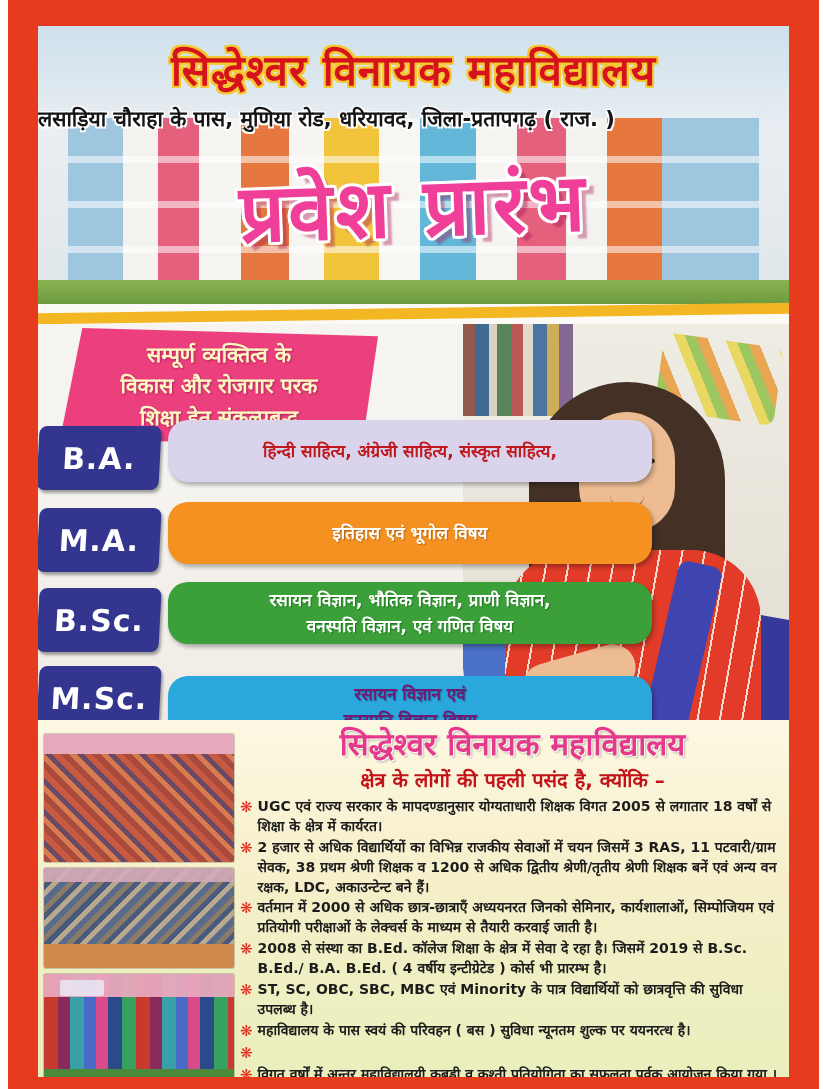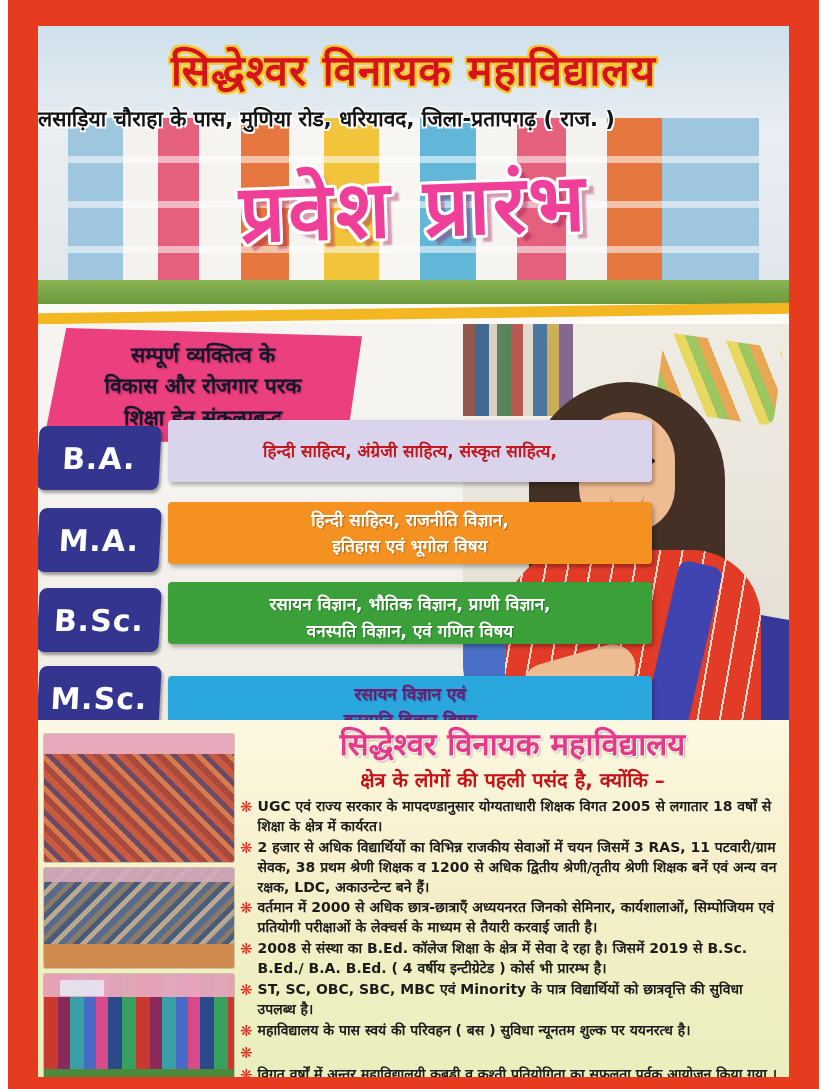--- a/index.html
+++ b/index.html
@@ -44,38 +44,38 @@
   .hair { position:absolute; top:58px; left:66px; width:196px; height:340px; background:#443025; border-radius:98px 98px 46px 46px; }
   .shirt { position:absolute; top:226px; left:42px; width:256px; height:172px; border-radius:70px 70px 0 0;
     background:repeating-linear-gradient(100deg,#e23b28 0 20px,#f6dccd 20px 22px); }
   .strap { position:absolute; top:238px; left:198px; width:44px; height:168px; background:#3f44b0; border-radius:10px; transform:rotate(13deg); }
   .arm { position:absolute; top:330px; left:58px; width:116px; height:46px; background:#eebc92; border-radius:24px; transform:rotate(-16deg); }
   .face { position:absolute; top:88px; left:116px; width:96px; height:120px; background:#eebc92; border-radius:48px 48px 44px 44px; }
   .eye { position:absolute; top:46px; width:11px; height:6px; background:#3c2a1c; border-radius:50%; }
   .eye.l { left:20px; } .eye.r { right:20px; }
   .smile { position:absolute; bottom:22px; left:31px; width:34px; height:15px; border-bottom:3px solid #b05a4a; border-radius:0 0 20px 20px; }
 
-  .tagline { position:absolute; left:6px; top:4px; width:318px; height:118px; background:#ec3f7e;
+  .tagline { position:absolute; left:22px; top:4px; width:318px; height:118px; background:#ec3f7e;
     clip-path:polygon(7% 0, 100% 7%, 95% 100%, 0 94%);
     display:flex; flex-direction:column; justify-content:center; text-align:center;
-    color:#0f172a; font-weight:bold; font-size:21px; line-height:1.5;
+    color:#fef9c3; font-weight:bold; font-size:21px; line-height:1.5;
     text-shadow:1px 1px 2px rgba(120,10,60,.5); }
 
   .row { position:absolute; left:0; width:616px; height:78px; }
   .row-ba  { top:96px; }  .row-ma { top:178px; }  .row-bsc { top:258px; }  .row-msc { top:336px; }
   .deg { position:absolute; left:0; top:6px; width:122px; height:64px; background:#33358e; border-radius:8px;
     transform:skewX(-3deg); display:flex; align-items:center; justify-content:center;
     color:#fff; font-weight:bold; font-size:30px; letter-spacing:1px;
     box-shadow:2px 3px 3px rgba(0,0,0,.35); }
-  .pill { position:absolute; left:130px; top:0; width:484px; height:62px; border-radius:4px;
+  .pill { position:absolute; left:130px; top:0; width:484px; height:62px; border-radius:20px;
     display:flex; flex-direction:column; justify-content:center; text-align:center;
     font-weight:bold; font-size:17px; line-height:1.55; box-shadow:2px 3px 4px rgba(0,0,0,.3); }
   .row-ba  .pill { background:#d9d3eb; color:#c0181d; }
   .row-ma  .pill { background:#f59120; color:#fff; text-shadow:1px 1px 1px rgba(120,60,0,.5); }
-  .row-bsc .pill { background:#3ba03a; color:#fff; text-shadow:1px 1px 1px rgba(0,80,0,.5);justify-content:flex-end; }
+  .row-bsc .pill { background:#3ba03a; color:#fff; text-shadow:1px 1px 1px rgba(0,80,0,.5); }
   .row-msc .pill { background:#2aa7dc; color:#701a75; text-shadow:1px 1px 1px rgba(0,70,110,.5);margin-top:16px; }
 
   
   .bottom { position:relative; height:357px; background:linear-gradient(180deg,#fdf8e2 0%,#f6efca 45%,#e9efbc 100%); overflow:hidden; }
   .photos { position:absolute; left:6px; top:14px; width:190px; display:flex; flex-direction:column; gap:6px; }
   .photo { width:100%; border-radius:2px; box-shadow:0 0 0 1px rgba(0,0,0,.18); }
   .photo1 { height:128px;
     background:linear-gradient(#e8a8bc 0 16%, rgba(0,0,0,0) 16%),
       repeating-linear-gradient(45deg,#a84a3c 0 6px,#d87a50 6px 11px,#6a4a64 11px 16px,#c85a42 16px 22px), #b86a50; }
   .photo2 { height:100px;
@@ -140,21 +140,20 @@
         <div class="row row-ba">
           <div class="deg">B.A.</div>
           <div class="pill">
             <span>हिन्दी साहित्य, अंग्रेजी साहित्य, संस्कृत साहित्य,</span>
           </div>
         </div>
 
         <div class="row row-ma">
           <div class="deg">M.A.</div>
           <div class="pill">
-            <span>हिन्दी साहित्य, राजनीति विज्ञान,</span>
             <span>इतिहास एवं भूगोल विषय</span>
           </div>
         </div>
 
         <div class="row row-bsc">
           <div class="deg">B.Sc.</div>
           <div class="pill">
             <span>रसायन विज्ञान, भौतिक विज्ञान, प्राणी विज्ञान,</span>
             <span>वनस्पति विज्ञान, एवं गणित विषय</span>
           </div>

